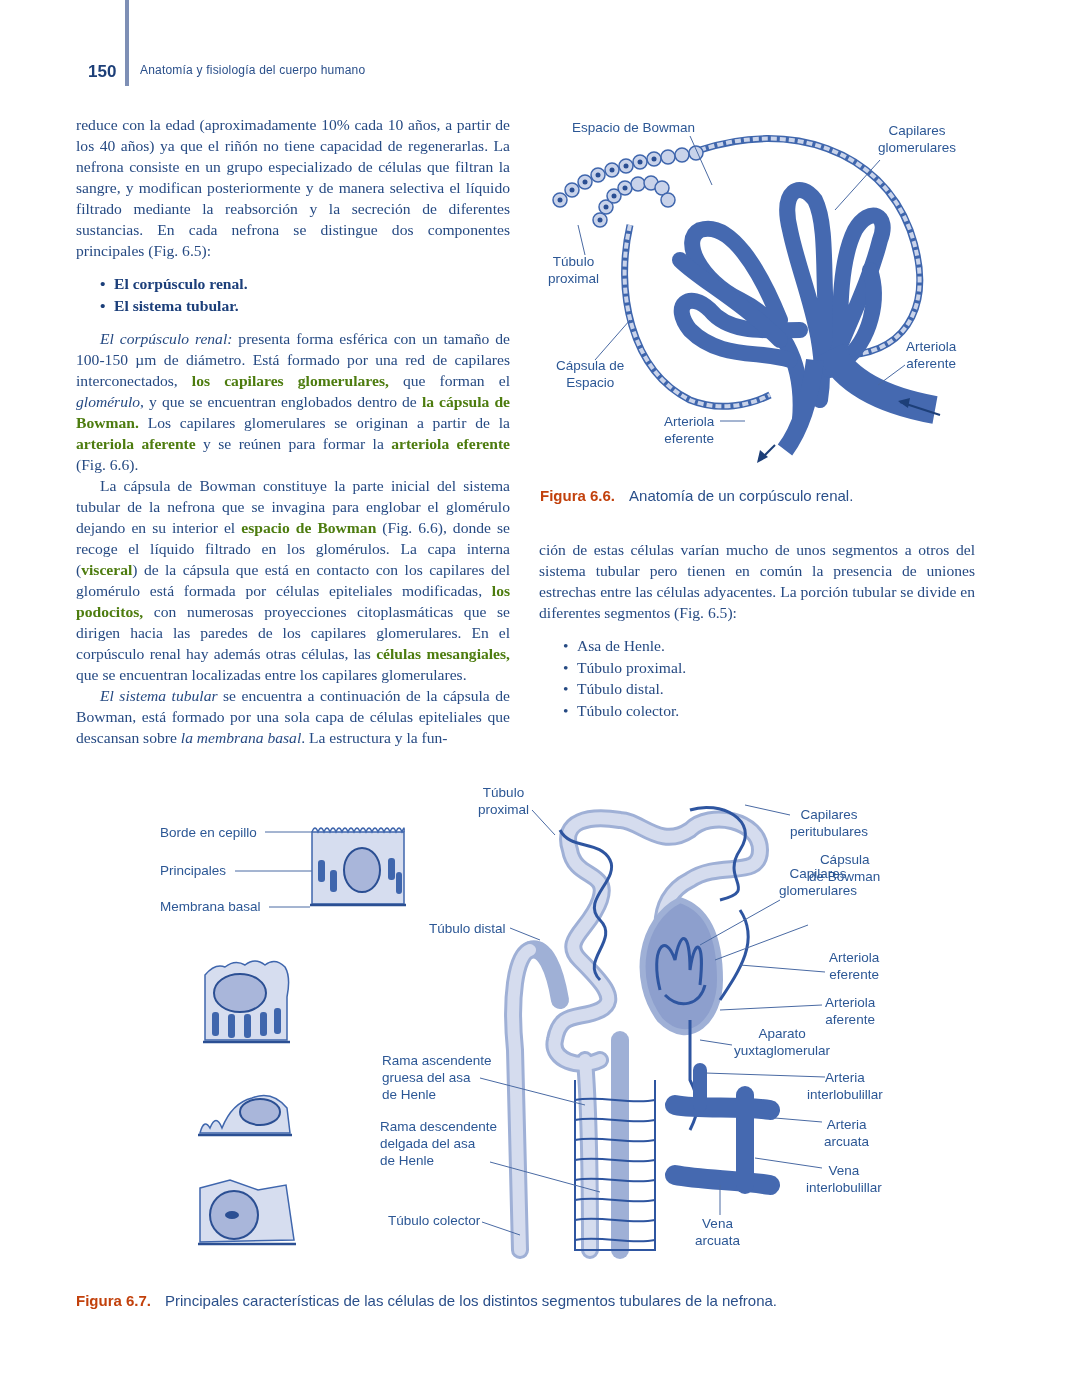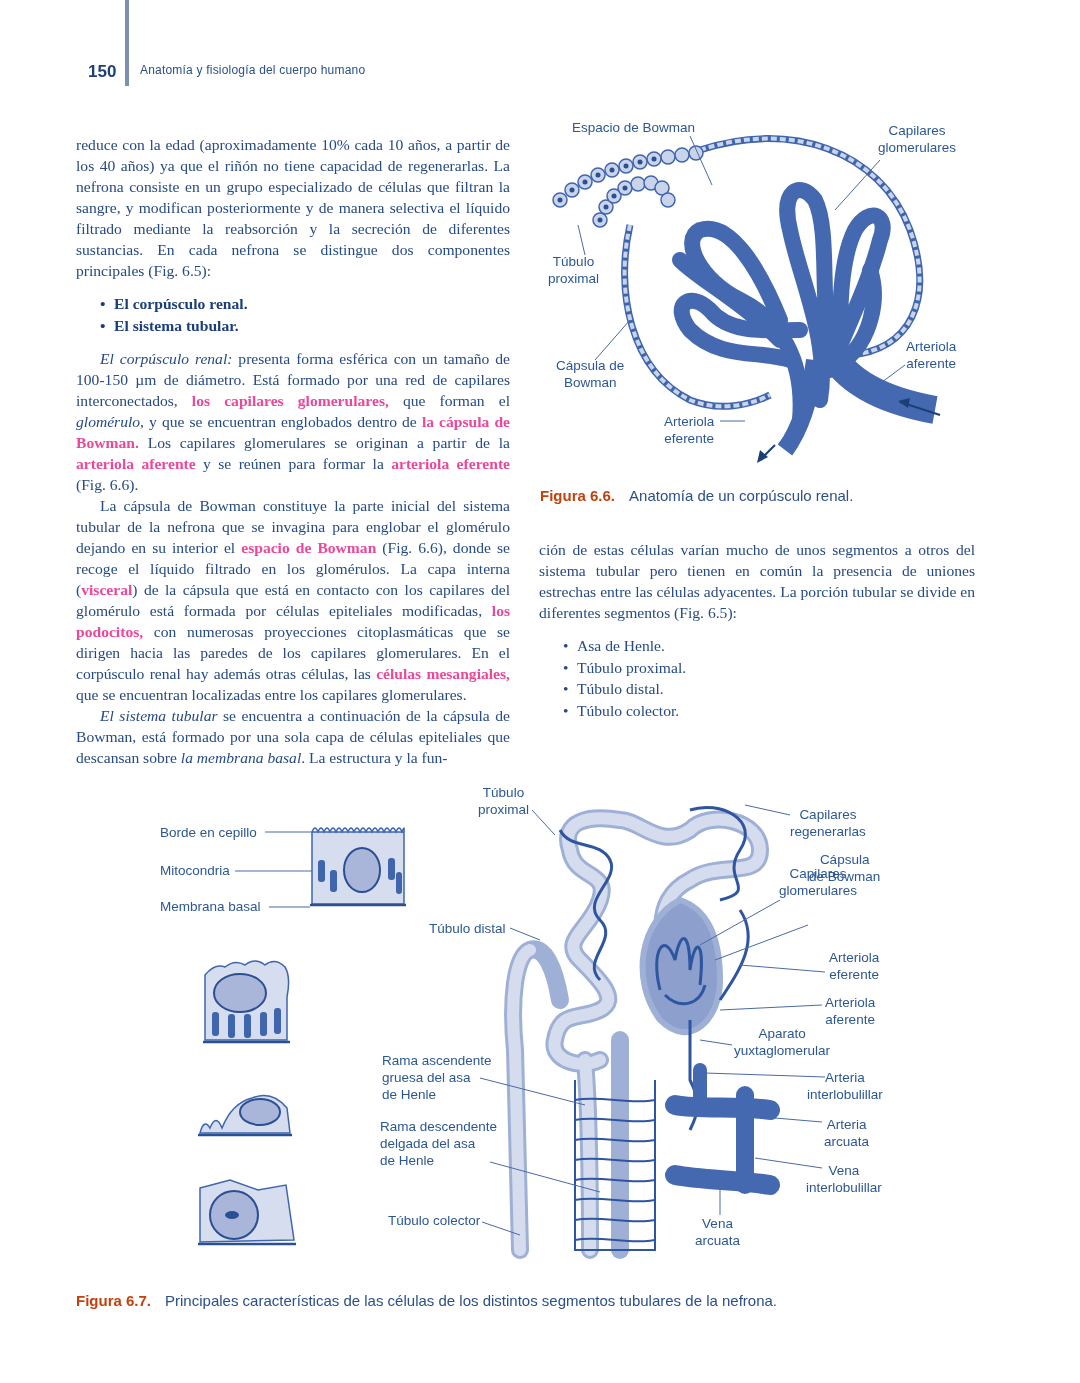--- a/index.html
+++ b/index.html
@@ -7,22 +7,22 @@
   .serif { font-family:"Liberation Serif","DejaVu Serif",serif; }
   .sans { font-family:"Liberation Sans","DejaVu Sans",sans-serif; }
 
   .header-rule { position:absolute; left:125px; top:0; width:4px; height:86px; background:#7e8fb5; }
   .page-num { position:absolute; left:88px; top:62px; font-size:17px; font-weight:bold; color:#1d3f78; }
   .running-head { position:absolute; left:140px; top:63px; font-size:12px; color:#2a4f8a; letter-spacing:0.2px; }
 
   .col { position:absolute; font-size:15.6px; line-height:21px; color:#264a83; text-align:justify; }
   .col p { margin:0; }
   .col .indent { text-indent:24px; }
-  .col b { color:#ec4899; }
-  .left-col { left:76px; top:114px; width:434px;margin-top:20px; }
+  .col b { color:#4d7c0f; }
+  .left-col { left:76px; top:114px; width:434px; }
   .right-col { left:539px; top:539px; width:436px; }
 
   ul.bullets { list-style:none; margin:12px 0 12px 0; padding:0 0 0 24px; }
   ul.bullets li { position:relative; padding-left:14px; line-height:21.5px; }
   ul.bullets li:before { content:"•"; position:absolute; left:0; top:0; }
   ul.bullets.bold li { font-weight:bold; color:#1c3f7a; }
 
   .fig-caption { position:absolute; font-size:15px; color:#2a4f8a; }
   .fig-caption .fig-label { font-weight:bold; color:#c2410c; margin-right:14px; }
 
@@ -124,21 +124,21 @@
       <line x1="880" y1="160" x2="835" y2="210"></line>
       <line x1="585" y1="255" x2="578" y2="225"></line>
       <line x1="595" y1="360" x2="630" y2="320"></line>
       <line x1="905" y1="365" x2="878" y2="385"></line>
       <line x1="720" y1="421" x2="745" y2="421"></line>
     </g>
   </svg>
   <div class="lbl sans" style="left:572px;top:119px">Espacio de Bowman</div>
   <div class="lbl sans" style="left:878px;top:122px"><span>Capilares</span><br><span>glomerulares</span></div>
   <div class="lbl sans" style="left:548px;top:253px"><span>Túbulo</span><br><span>proximal</span></div>
-  <div class="lbl sans" style="left:556px;top:357px"><span>Cápsula de</span><br><span>Bowman</span></div>
+  <div class="lbl sans" style="left:556px;top:357px"><span>Cápsula de</span><br><span>Espacio</span></div>
   <div class="lbl sans" style="left:906px;top:338px"><span>Arteriola</span><br><span>aferente</span></div>
   <div class="lbl sans" style="left:664px;top:413px"><span>Arteriola</span><br><span>eferente</span></div>
   <div class="fig-caption sans" style="left:540px;top:487px"><span class="fig-label">Figura 6.6.</span><span>Anatomía de un corpúsculo renal.</span></div>
 </div>
 
 <div>
   <svg style="left:0;top:0" width="1080" height="1383">
 
     <g>
       <rect x="312" y="832" width="92" height="72" fill="#d6ddef" stroke="#3f66ad" stroke-width="1.5"></rect>
@@ -240,28 +240,28 @@
       <line x1="822" y1="1005" x2="720" y2="1010"></line>
       <line x1="732" y1="1045" x2="700" y2="1040"></line>
       <line x1="825" y1="1077" x2="705" y2="1073"></line>
       <line x1="822" y1="1122" x2="775" y2="1118"></line>
       <line x1="822" y1="1168" x2="755" y2="1158"></line>
       <line x1="720" y1="1185" x2="720" y2="1215"></line>
     </g>
   </svg>
 
   <div class="lbl sans left" style="left:160px;top:824px">Borde en cepillo</div>
-  <div class="lbl sans left" style="left:160px;top:862px">Mitocondria</div>
+  <div class="lbl sans left" style="left:160px;top:862px">Principales</div>
   <div class="lbl sans left" style="left:160px;top:898px">Membrana basal</div>
   <div class="lbl sans" style="left:478px;top:784px"><span>Túbulo</span><br><span>proximal</span></div>
   <div class="lbl sans left" style="left:429px;top:920px">Túbulo distal</div>
   <div class="lbl sans left" style="left:382px;top:1052px"><span>Rama ascendente</span><br><span>gruesa del asa</span><br><span>de Henle</span></div>
   <div class="lbl sans left" style="left:380px;top:1118px"><span>Rama descendente</span><br><span>delgada del asa</span><br><span>de Henle</span></div>
   <div class="lbl sans left" style="left:388px;top:1212px">Túbulo colector</div>
-  <div class="lbl sans" style="left:790px;top:806px"><span>Capilares</span><br><span>regenerarlas</span></div>
+  <div class="lbl sans" style="left:790px;top:806px"><span>Capilares</span><br><span>peritubulares</span></div>
   <div class="lbl sans" style="left:779px;top:865px"><span>Capilares</span><br><span>glomerulares</span></div>
   <div class="lbl sans" style="left:809px;top:851px"><span>Cápsula</span><br><span>de Bowman</span></div>
   <div class="lbl sans" style="left:829px;top:949px"><span>Arteriola</span><br><span>eferente</span></div>
   <div class="lbl sans" style="left:825px;top:994px"><span>Arteriola</span><br><span>aferente</span></div>
   <div class="lbl sans" style="left:734px;top:1025px"><span>Aparato</span><br><span>yuxtaglomerular</span></div>
   <div class="lbl sans" style="left:807px;top:1069px"><span>Arteria</span><br><span>interlobulillar</span></div>
   <div class="lbl sans" style="left:824px;top:1116px"><span>Arteria</span><br><span>arcuata</span></div>
   <div class="lbl sans" style="left:806px;top:1162px"><span>Vena</span><br><span>interlobulillar</span></div>
   <div class="lbl sans" style="left:695px;top:1215px"><span>Vena</span><br><span>arcuata</span></div>
 

